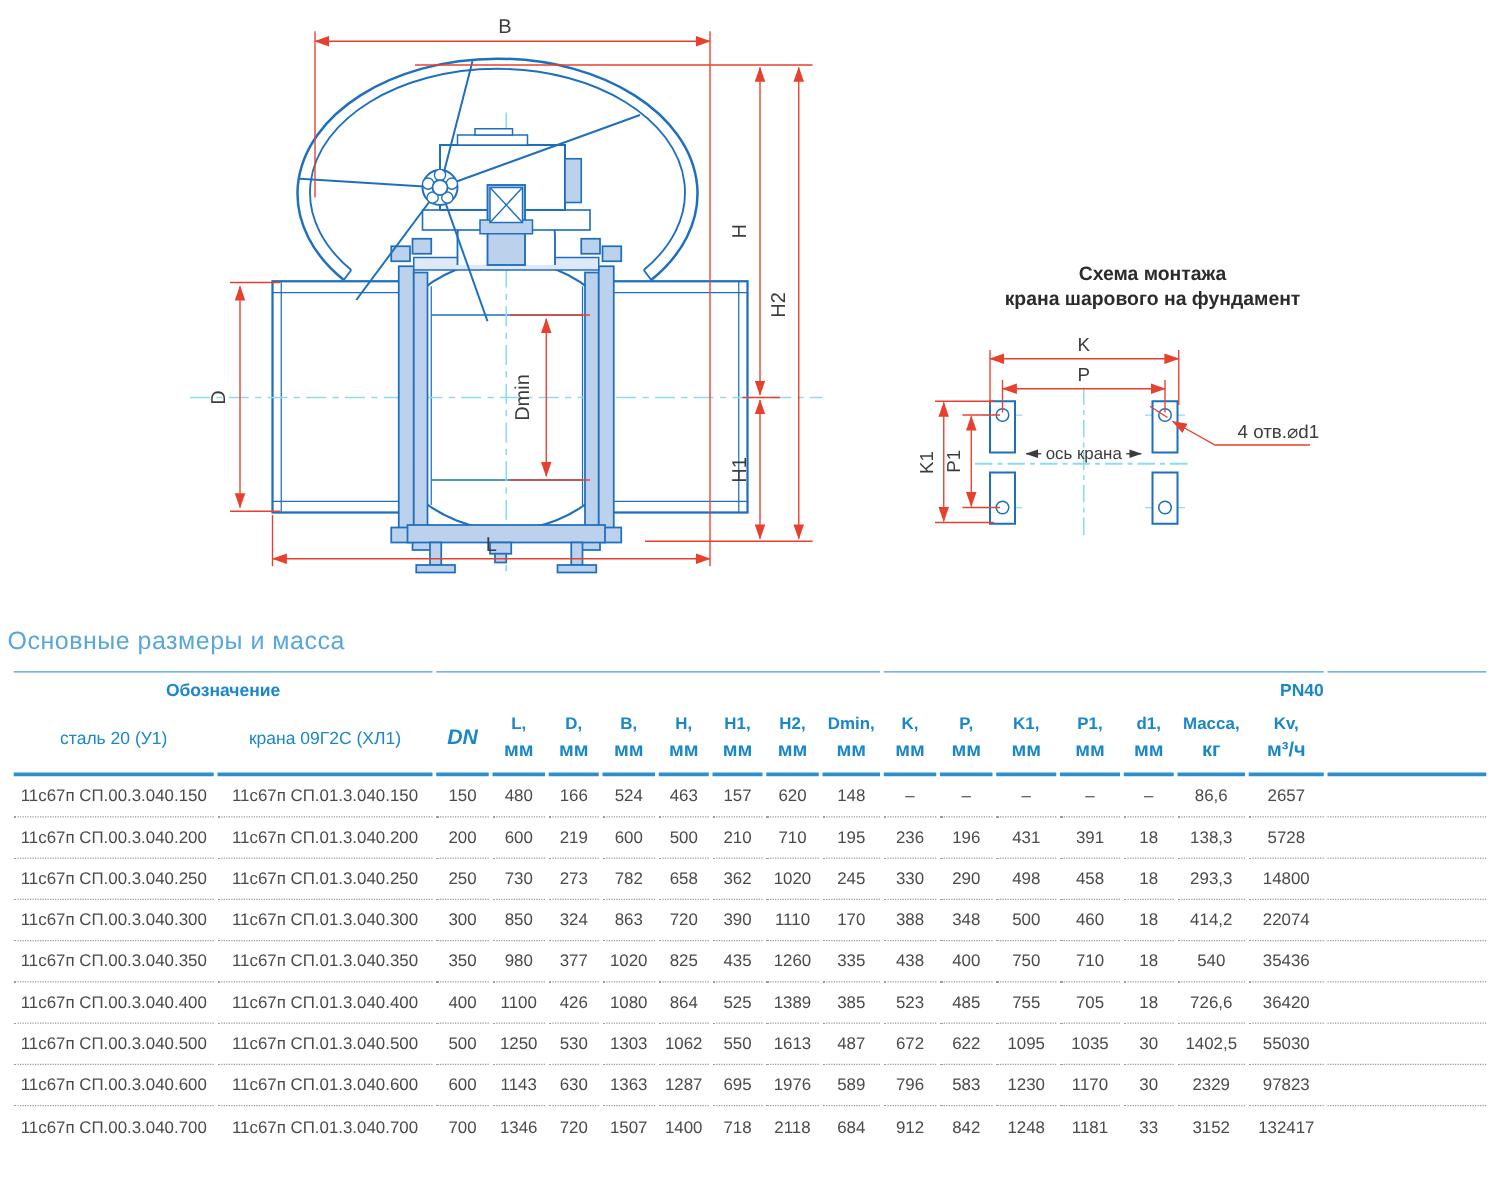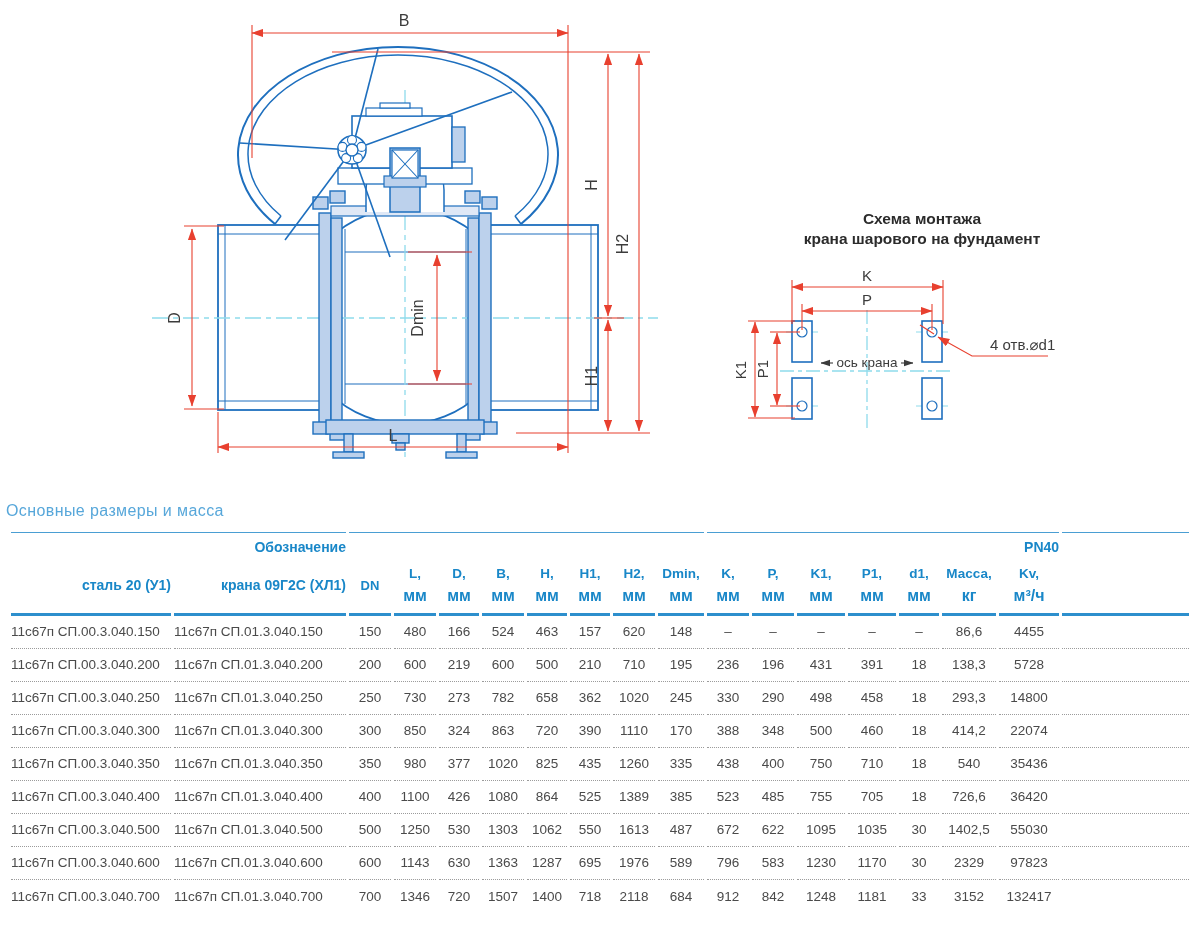--- a/index.html
+++ b/index.html
@@ -2,42 +2,42 @@
 <html lang="ru"><head>
 <meta charset="utf-8">
 <style>
   * { margin:0; padding:0; box-sizing:border-box; }
   body {
     width:1200px; height:950px; background:#ffffff; overflow:hidden;
     font-family:"Liberation Sans", sans-serif; color:#4a4a4a;
   }
   .drawing-wrap { position:relative; width:1200px; height:480px; }
   .section-title {
-    margin:22px 0 12px 6px; font-size:16px; letter-spacing:.4px;
+    margin:22px 0 12px 6px; font-size:20px; letter-spacing:.4px;
     color:#57a7da; font-weight:400;
   }
   table.dim-table {
     margin-left:8px; width:1184px; table-layout:fixed;
     border-collapse:separate; border-spacing:3px 0;
     font-size:13.5px; color:#4a4a4a;
   }
   .dim-table th { font-weight:bold; color:#1987c8; vertical-align:middle; }
   .dim-table tr.group-row th {
     border-top:1px solid #4a9ed3; height:32px; padding-top:6px;
-    text-align:right; font-size:14px; vertical-align:top;
+    text-align:center; font-size:14px; vertical-align:top;
   }
   .dim-table tr.group-row th.pn-head { text-align:right; }
   .dim-table tr.cols-row th { border-bottom:3px solid #2d8fcd; height:50px; padding-bottom:6px; }
-  .dim-table th.h-steel { text-align:right; font-weight:bold; font-size:14px; }
-  .dim-table th.h-dn { text-align:center; font-size:13px; }
+  .dim-table th.h-steel { text-align:center; font-weight:normal; font-size:14px; }
+  .dim-table th.h-dn { text-align:center; font-size:17px;font-style:italic; }
   .dim-table th.h-num { text-align:center; font-size:13.5px; line-height:1.45; }
   .dim-table th.h-num .unit { font-size:16px; }
   .dim-table td { height:33px; border-bottom:1px dotted #9b9b9b; vertical-align:middle; }
   .dim-table tbody tr:last-child td { border-bottom:none; }
-  .dim-table td.c-des { text-align:left; white-space:nowrap; }
+  .dim-table td.c-des { text-align:center; white-space:nowrap; }
   .dim-table td.c-num { text-align:center; }
   svg text { font-family:"Liberation Sans", sans-serif; }
 </style>
 </head>
 <body>
 
 <div class="drawing-wrap">
 <svg width="1200" height="480" viewBox="0 0 1200 480">
   <defs>
     <marker id="ar" viewBox="0 0 10 7" refX="9.5" refY="3.5" markerWidth="11" markerHeight="8" orient="auto-start-reverse">
@@ -320,21 +320,21 @@
         <td class="c-num">463</td>
         <td class="c-num">157</td>
         <td class="c-num">620</td>
         <td class="c-num">148</td>
         <td class="c-num">–</td>
         <td class="c-num">–</td>
         <td class="c-num">–</td>
         <td class="c-num">–</td>
         <td class="c-num">–</td>
         <td class="c-num">86,6</td>
-        <td class="c-num">4455</td>
+        <td class="c-num">2657</td>
         <td></td>
       </tr>
       <tr>
         <td class="c-des">11с67п СП.00.3.040.200</td>
         <td class="c-des">11с67п СП.01.3.040.200</td>
         <td class="c-num">200</td>
         <td class="c-num">600</td>
         <td class="c-num">219</td>
         <td class="c-num">600</td>
         <td class="c-num">500</td>

